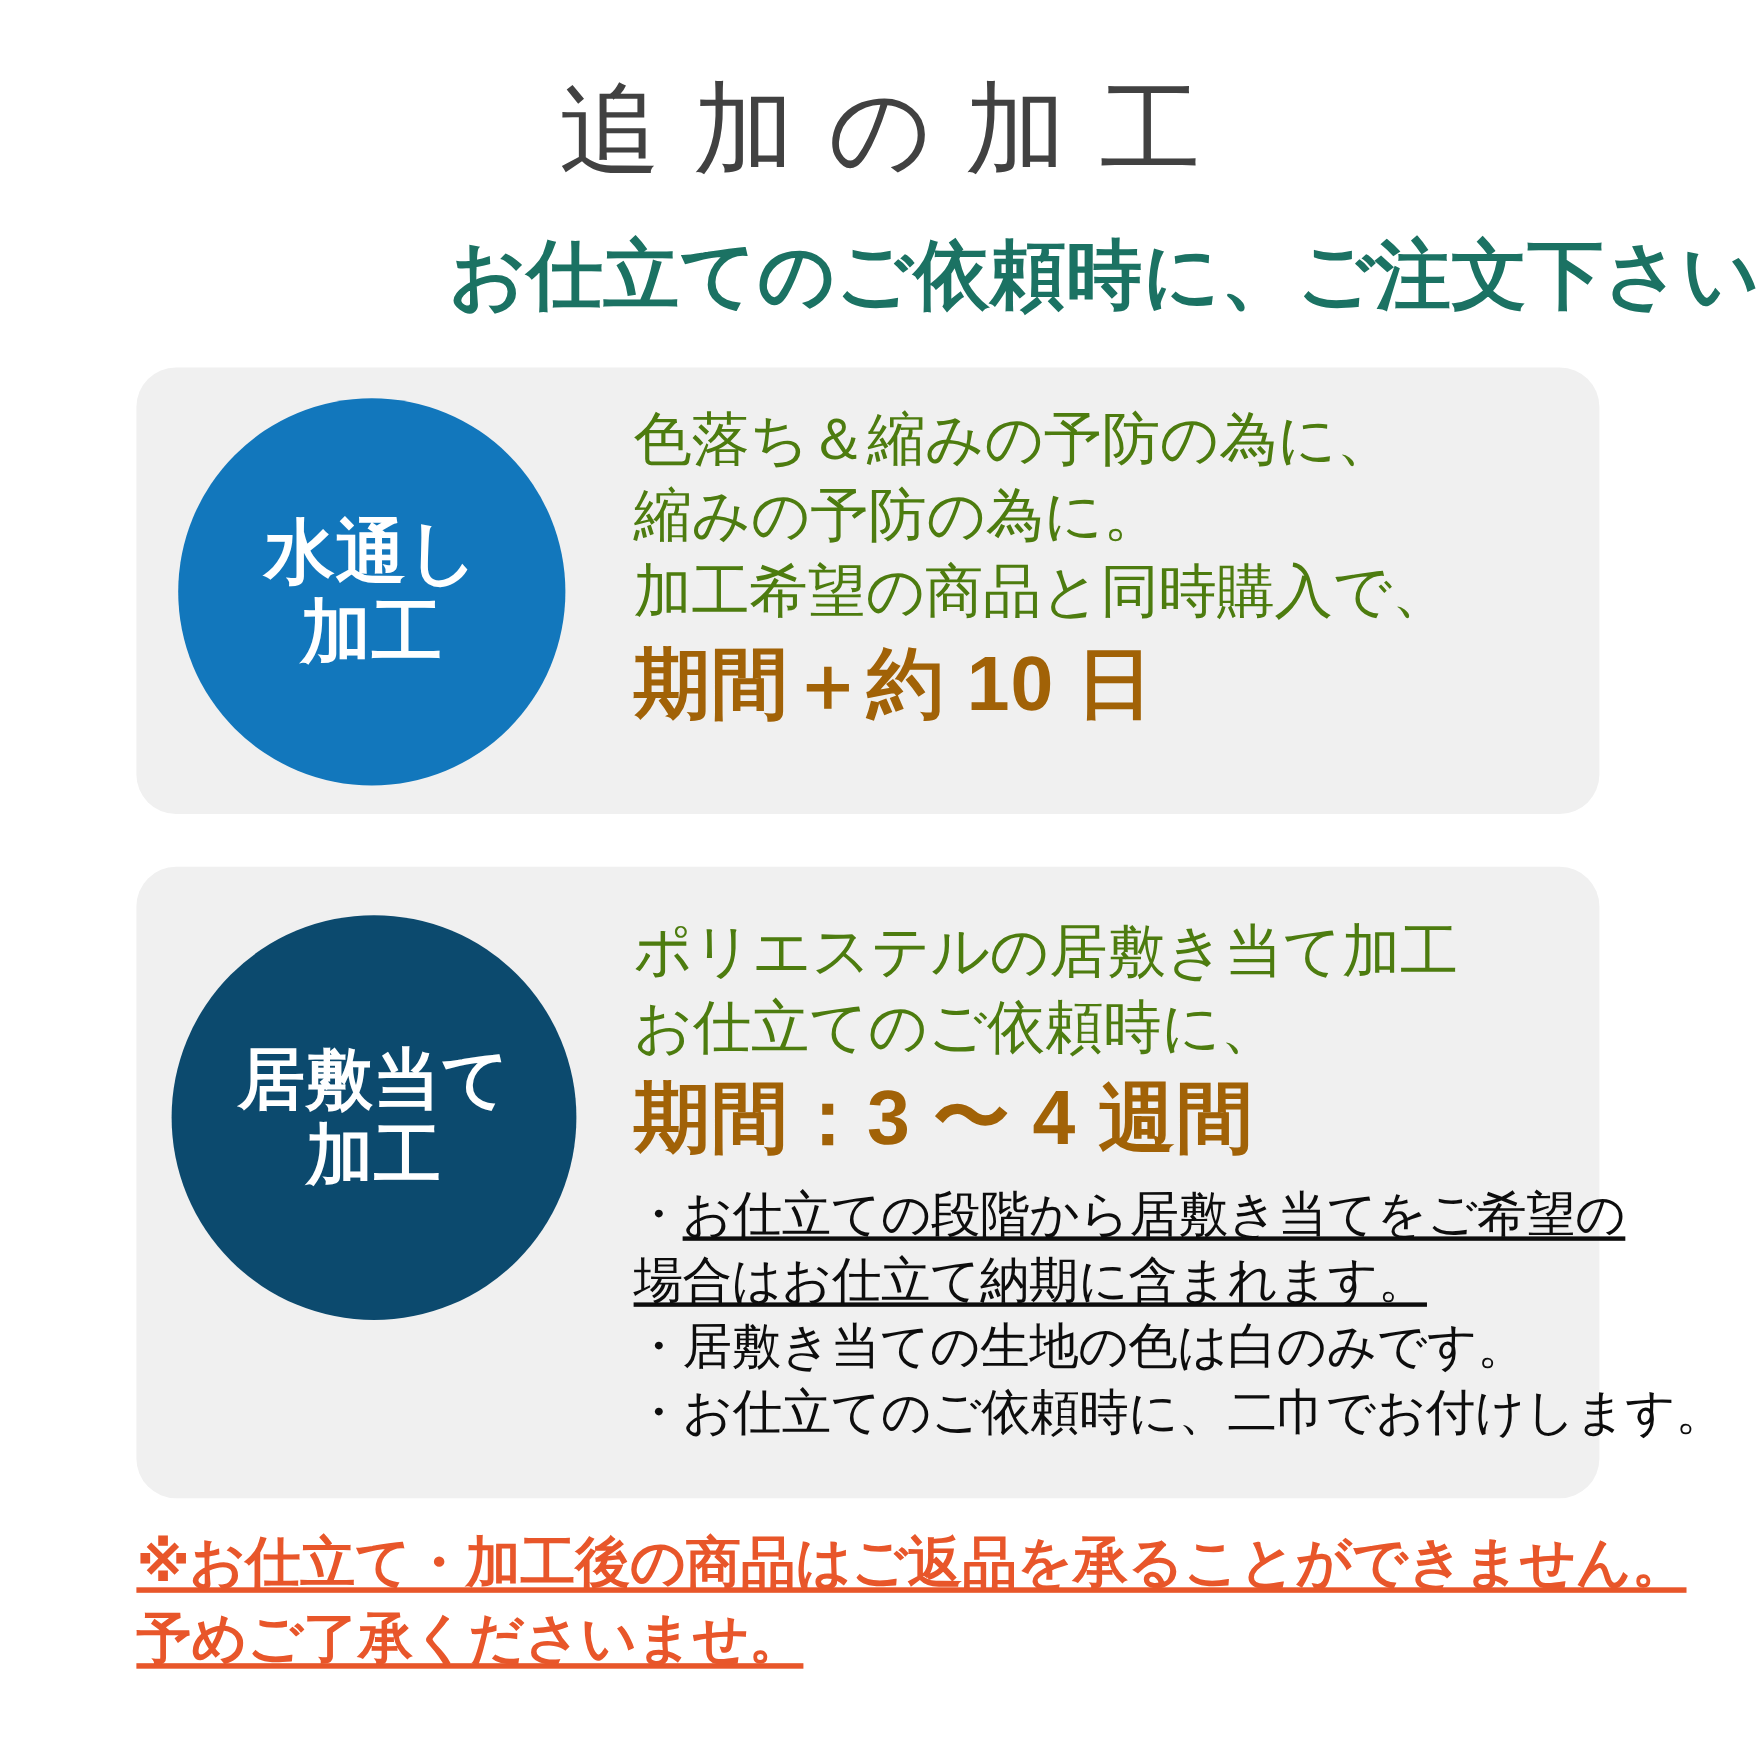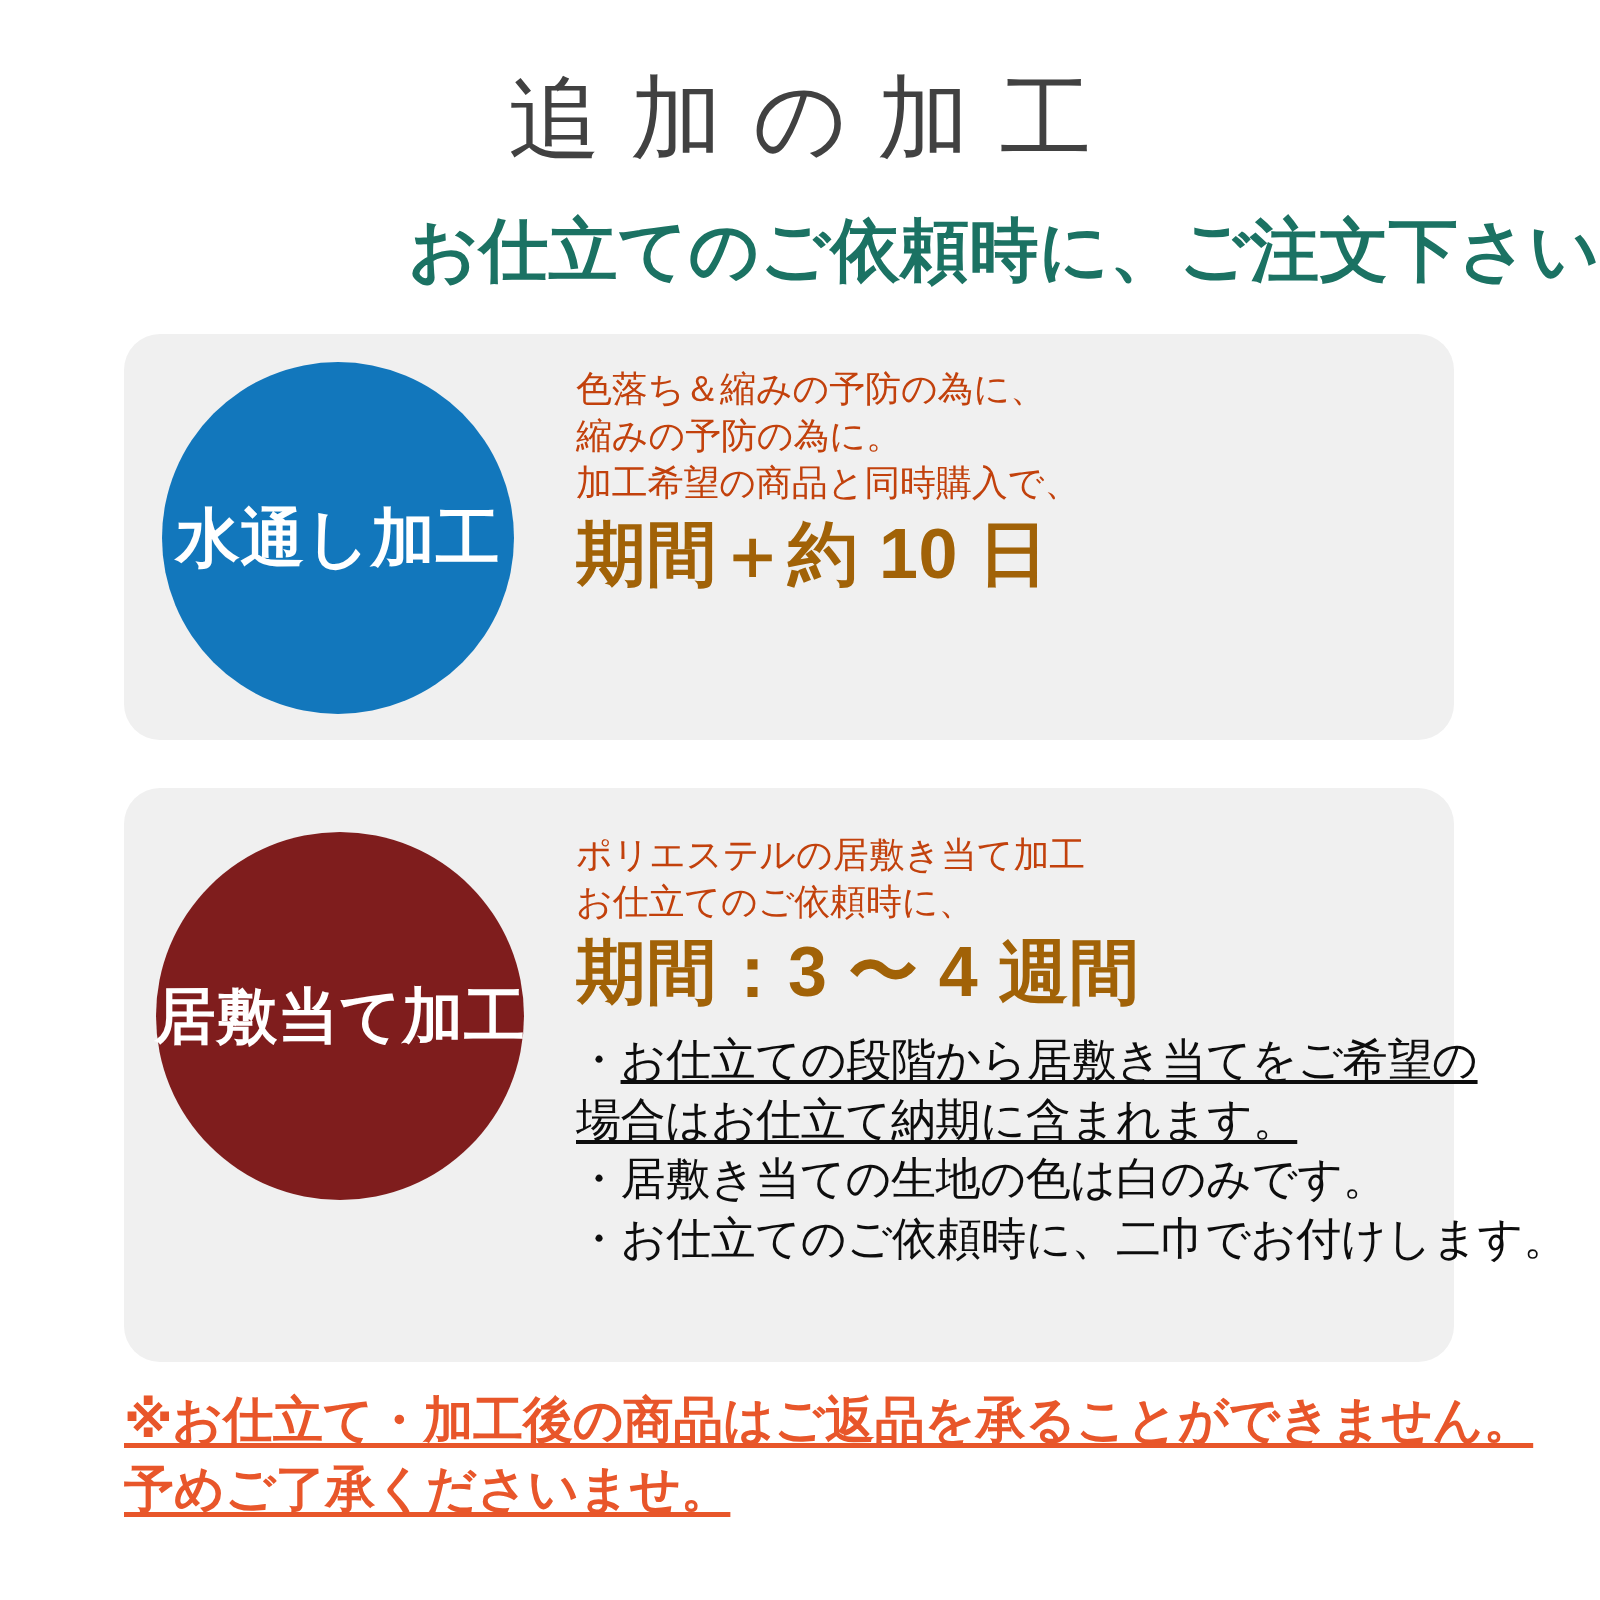--- a/index.html
+++ b/index.html
@@ -66,21 +66,21 @@
   }
   .card-lining {
     top: 788px;
     height: 574px;
   }
 
   .badge {
     position: absolute;
     border-radius: 50%;
     display: flex;
-    flex-direction: row;
+    flex-direction: column;
     align-items: center;
     justify-content: center;
     color: #ffffff;
     font-weight: bold;
     line-height: 1.13;
     text-align: center;
     letter-spacing: 0.01em;
     white-space: nowrap;
   }
   .badge-water {
@@ -89,34 +89,34 @@
     width: 352px;
     height: 352px;
     background: #1277bc;
     font-size: 64px;
   }
   .badge-lining {
     left: 32px;
     top: 44px;
     width: 368px;
     height: 368px;
-    background: #7f1d1d;
+    background: #0c4a6e;
     font-size: 61px;
   }
 
   .card-body {
     position: absolute;
     box-sizing: border-box;
   }
   .card-water .card-body { left: 452px; top: 32px; right: 20px; }
   .card-lining .card-body { left: 452px; top: 24px; right: 12px; margin-top: 20px; }
 
   .line {
-    color: #c2410c;
-    font-size: 36px;
+    color: #4d7c0f;
+    font-size: 53px;
     line-height: 1.30;
     white-space: nowrap;
     letter-spacing: -0.005em;
   }
 
   .line-accent {
     color: #a16207;
     font-weight: bold;
     font-size: 70px;
     line-height: 1.26;

